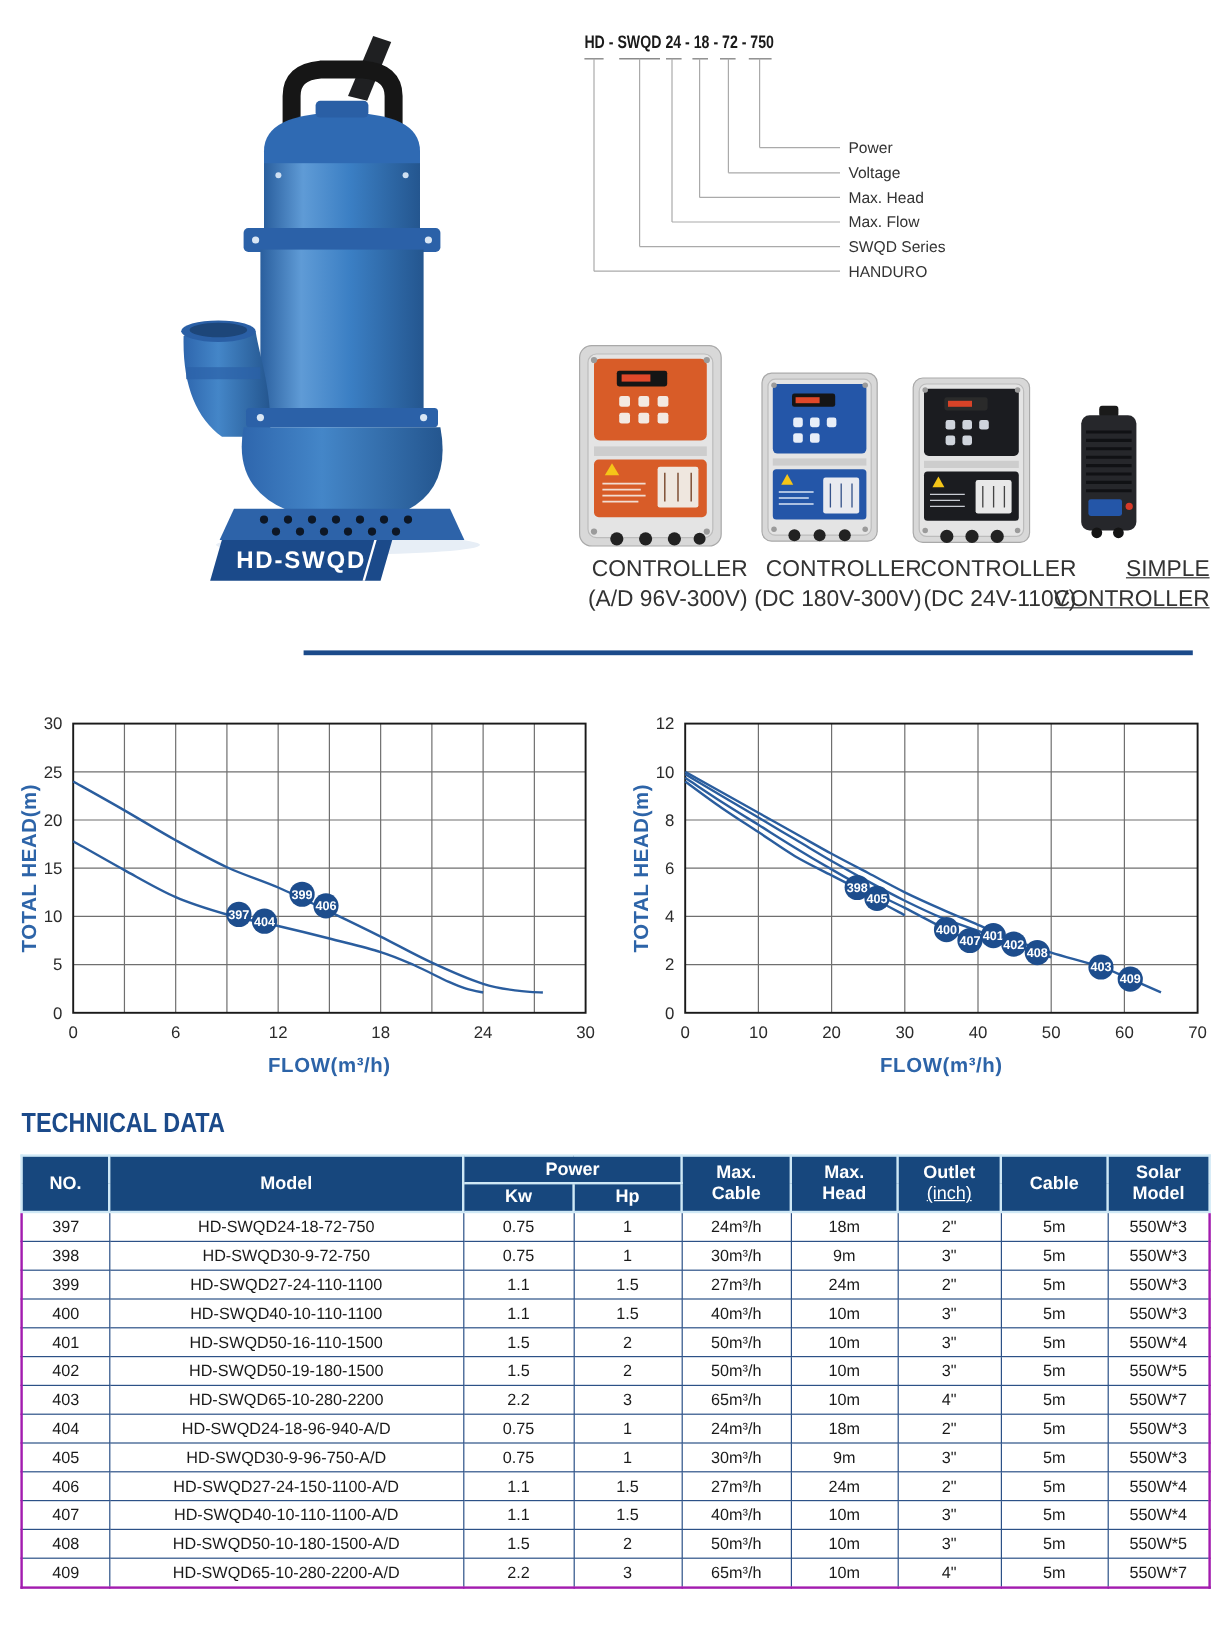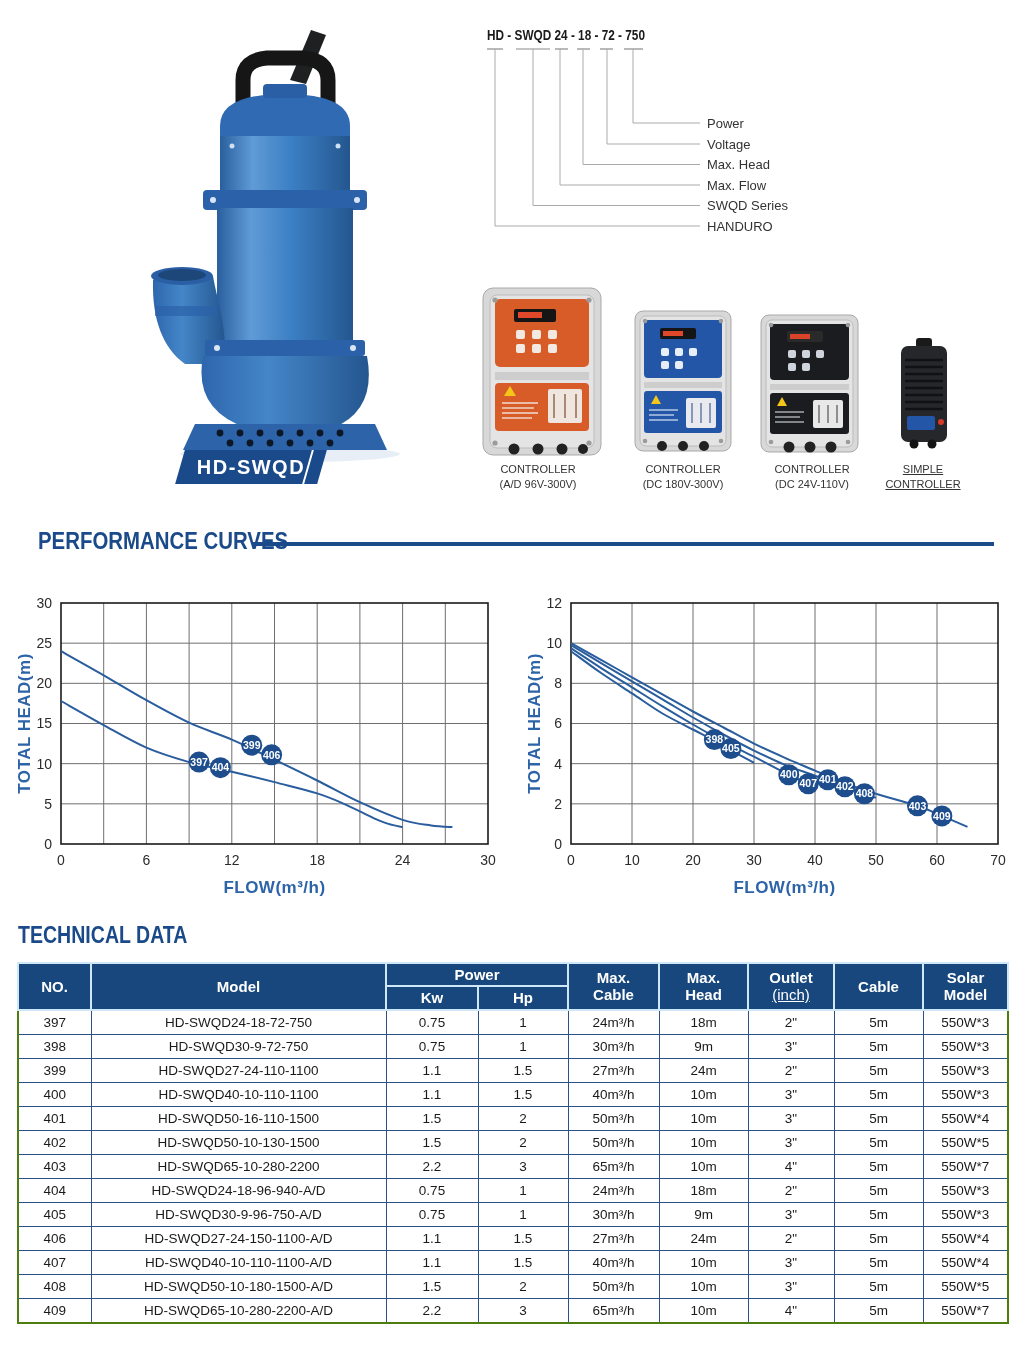--- a/index.html
+++ b/index.html
@@ -16,21 +16,21 @@
     font-weight:700;letter-spacing:1.5px;}
 
   
   .section-title{font-weight:700;white-space:nowrap;display:inline-block;
     transform:scaleX(0.85);transform-origin:left center;letter-spacing:0px;}
   .perf-title{left:38px;top:527px;font-size:24px;}
   .tech-title{left:18px;top:922px;font-size:23px;text-align:right;}
   .perf-rule{left:253px;top:542px;width:741px;height:3.5px;}
 
   
-  .ctrl-caption{position:absolute;width:170px;text-align:center;font-size:11px;
+  .ctrl-caption{position:absolute;width:170px;text-align:right;font-size:19px;
     color:#333;line-height:1.32;top:462px;}
 
   
   .chart svg{display:block;}
   .tick{font-family:"Liberation Sans","DejaVu Sans",sans-serif;font-size:14px;fill:#2b2b2b;}
   .axis-label{font-family:"Liberation Sans","DejaVu Sans",sans-serif;font-size:17px;font-weight:700;letter-spacing:0.5px;}
   .marker-label{font-family:"Liberation Sans","DejaVu Sans",sans-serif;font-size:10.5px;font-weight:700;fill:#fff;}
 
   
   .diag-title{font-size:15px;font-weight:700;fill:#1a1a1a;}
@@ -39,21 +39,21 @@
   
   .tech-table{position:absolute;left:17px;top:962px;width:990px;border-collapse:collapse;
     table-layout:fixed;}
   .tech-table th{background:#17477d;color:#fff;font-size:15px;font-weight:700;
     border:2px solid #cfe8f5;padding:2px 0;line-height:1.15;}
   .tech-table th.grp{border-bottom-width:2px;}
   .tech-table thead{border:2px solid #17477d;}
   .tech-table .light{font-weight:400;text-decoration:underline;}
   .tech-table td{border:1.5px solid #2c5187;text-align:center;font-size:13.5px;
     color:#1a1a1a;height:23px;padding:0 2px;background:#fff;white-space:nowrap;}
-  .tech-table{border:2px solid #4d7c0f;padding-left:23px;}
+  .tech-table{border:2px solid #a21caf;padding-left:23px;}
 </style>
 </head>
 <body>
 
 <div id="page">
 
   <svg class="abs" style="left:125px;top:18px;" width="320" height="445" viewBox="0 0 320 445">
     <defs>
       <linearGradient id="gBody" x1="0" y1="0" x2="1" y2="0">
         <stop offset="0" stop-color="#2a5f9e"></stop>
@@ -304,23 +304,20 @@
   </div>
   <div class="ctrl-caption" style="left:727px;">
     <div>CONTROLLER</div>
     <div>(DC 24V-110V)</div>
   </div>
   <div class="ctrl-caption" style="left:838px;text-decoration:underline;">
     <div>SIMPLE</div>
     <div>CONTROLLER</div>
   </div>
 
-  <div class="abs perf-title">
-    <span class="section-title" style="color:#1b4a8a;">PERFORMANCE CURVES</span>
-  </div>
   <div class="abs perf-rule" style="background:#1b4a8a;"></div>
 
   <div class="abs chart" style="left:15px;top:595px;">
     <svg width="490" height="302" viewBox="0 0 490 302">
         <g>
           <line x1="88.7" y1="8" x2="88.7" y2="249" stroke="#6f6f6f" stroke-width="1"></line>
           <line x1="131.4" y1="8" x2="131.4" y2="249" stroke="#6f6f6f" stroke-width="1"></line>
           <line x1="174.1" y1="8" x2="174.1" y2="249" stroke="#6f6f6f" stroke-width="1"></line>
           <line x1="216.8" y1="8" x2="216.8" y2="249" stroke="#6f6f6f" stroke-width="1"></line>
           <line x1="259.5" y1="8" x2="259.5" y2="249" stroke="#6f6f6f" stroke-width="1"></line>
@@ -531,21 +528,21 @@
           <td>1.5</td>
           <td>2</td>
           <td>50m³/h</td>
           <td>10m</td>
           <td>3"</td>
           <td>5m</td>
           <td>550W*4</td>
         </tr>
         <tr>
           <td>402</td>
-          <td>HD-SWQD50-10-130-1500</td>
+          <td>HD-SWQD50-19-180-1500</td>
           <td>1.5</td>
           <td>2</td>
           <td>50m³/h</td>
           <td>10m</td>
           <td>3"</td>
           <td>5m</td>
           <td>550W*5</td>
         </tr>
         <tr>
           <td>403</td>

